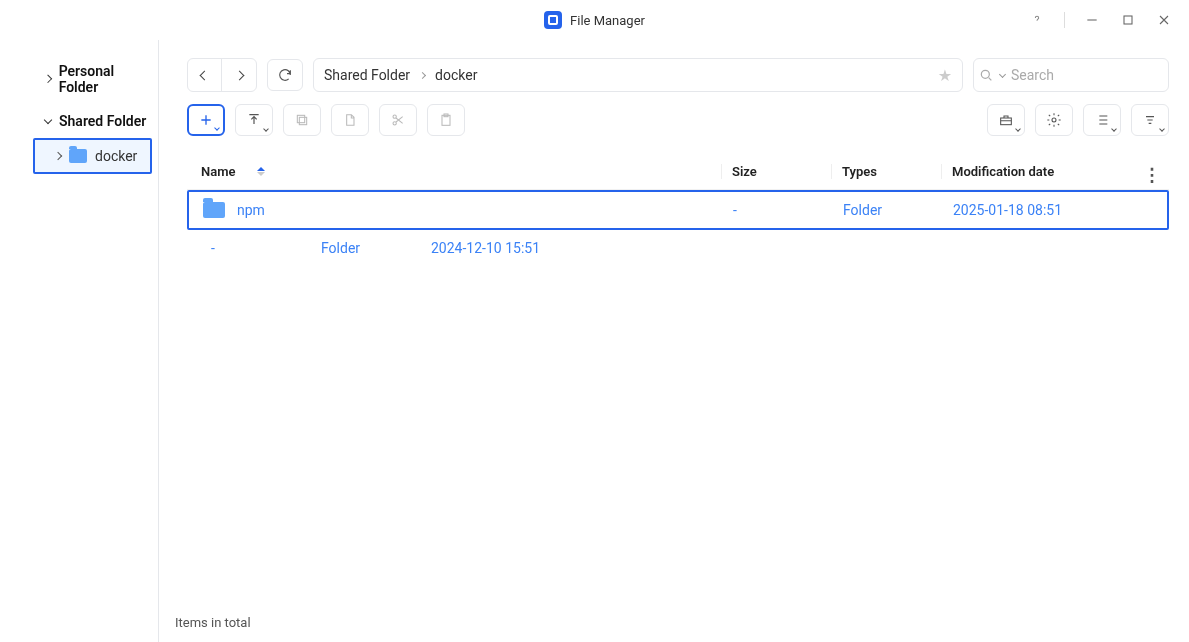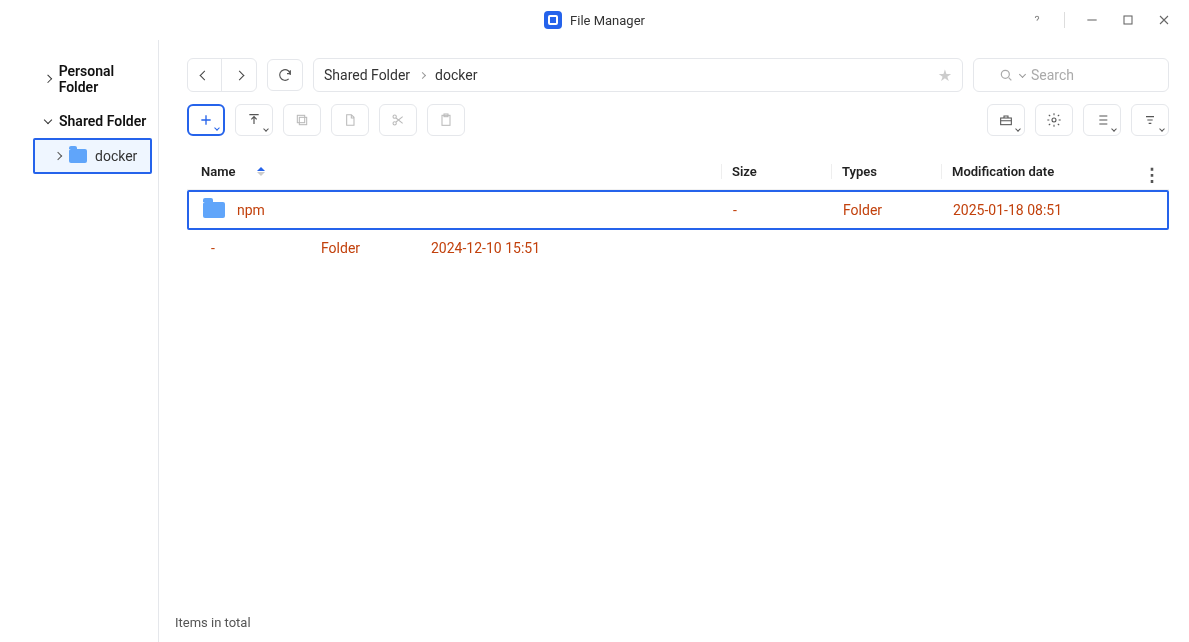--- a/index.html
+++ b/index.html
@@ -26,39 +26,39 @@
 .nav-group { display: flex; border: 1px solid #e5e7eb; border-radius: 6px; }
 .nav-btn { width: 34px; height: 32px; display: flex; align-items: center; justify-content: center; cursor: pointer; }
 .nav-btn:first-child { border-right: 1px solid #e5e7eb; }
 .chev { width: 7px; height: 7px; border-right: 1.8px solid #444; border-bottom: 1.8px solid #444; }
 .chev.left { transform: rotate(135deg); }
 .chev.right { transform: rotate(-45deg); }
 .sq-btn { width: 36px; height: 32px; border: 1px solid #e5e7eb; border-radius: 6px; display: flex; align-items: center; justify-content: center; cursor: pointer; color: #555; }
 .breadcrumb { flex: 1; height: 34px; border: 1px solid #e5e7eb; border-radius: 6px; display: flex; align-items: center; padding: 0 10px; gap: 10px; color: #333; font-size: 14px; }
 .breadcrumb .bchev { width: 5px; height: 5px; border-right: 1.5px solid #999; border-bottom: 1.5px solid #999; transform: rotate(-45deg); }
 .breadcrumb .star { margin-left: auto; color: #ccc; font-size: 16px; }
-.search { width: 196px; height: 34px; border: 1px solid #e5e7eb; border-radius: 6px; display: flex; align-items: center; padding: 0 24px; gap: 6px; color: #999; font-size: 14px; }
+.search { width: 196px; height: 34px; border: 1px solid #e5e7eb; border-radius: 6px; display: flex; align-items: center; padding: 0 4px; gap: 6px; color: #999; font-size: 14px; }
 .search .dd { width: 5px; height: 5px; border-right: 1.3px solid #999; border-bottom: 1.3px solid #999; transform: rotate(45deg); margin-top: -2px; }
 .actions-row { display: flex; align-items: center; gap: 10px; margin-top: 12px; }
 .act-btn { width: 38px; height: 32px; border: 1px solid #e5e7eb; border-radius: 6px; display: flex; align-items: center; justify-content: center; cursor: pointer; color: #555; position: relative; }
 .act-btn.primary { border: 2px solid #2563eb; color: #2563eb; }
 .act-btn.disabled { color: #bbb; }
 .act-btn .tinychev { position: absolute; right: 4px; bottom: 4px; width: 4px; height: 4px; border-right: 1.2px solid currentColor; border-bottom: 1.2px solid currentColor; transform: rotate(45deg); }
 .right-actions { margin-left: auto; display: flex; gap: 10px; }
 .table { margin-top: 18px; }
 .thead { display: flex; align-items: center; padding: 10px 14px; font-size: 13px; font-weight: 600; color: #222; border-bottom: 1px solid #f1f1f1; position: relative; }
 .col-name { flex: 0 0 520px; display: flex; align-items: center; gap: 20px; }
 .col-size { flex: 0 0 110px; border-left: 1px solid #eee; padding-left: 10px; }
 .col-type { flex: 0 0 110px; border-left: 1px solid #eee; padding-left: 10px; }
 .col-date { flex: 1; border-left: 1px solid #eee; padding-left: 10px; }
 .sort-ind { display: flex; flex-direction: column; gap: 1px; margin-left: 2px; }
 .sort-ind .up { width: 0; height: 0; border-left: 4px solid transparent; border-right: 4px solid transparent; border-bottom: 4px solid #2563eb; }
 .sort-ind .down { width: 0; height: 0; border-left: 4px solid transparent; border-right: 4px solid transparent; border-top: 4px solid #ccc; }
 .more-col { position:absolute; right: 8px; top: 10px; color: #555; font-size: 18px; cursor: pointer; }
-.row { display: flex; align-items: center; padding: 10px 14px; font-size: 14px; color: #c2410c; }
+.row { display: flex; align-items: center; padding: 10px 14px; font-size: 14px; color: #3b82f6; }
 .row.selected { border: 2px solid #2563eb; border-radius: 2px; }
 .row .col-name { display: flex; align-items: center; gap: 12px; }
 .folder-icon { width: 22px; height: 16px; background: #60a5fa; border-radius: 2px; position: relative; }
 .folder-icon::before { content: ""; position: absolute; top: -4px; left: 0; width: 10px; height: 4px; background: #60a5fa; border-radius: 2px 2px 0 0; }
 .statusbar { position: absolute; bottom: 12px; left: 16px; font-size: 13px; color: #555; }
 svg { width: 16px; height: 16px; }
 </style>
 </head>
 <body>
 

